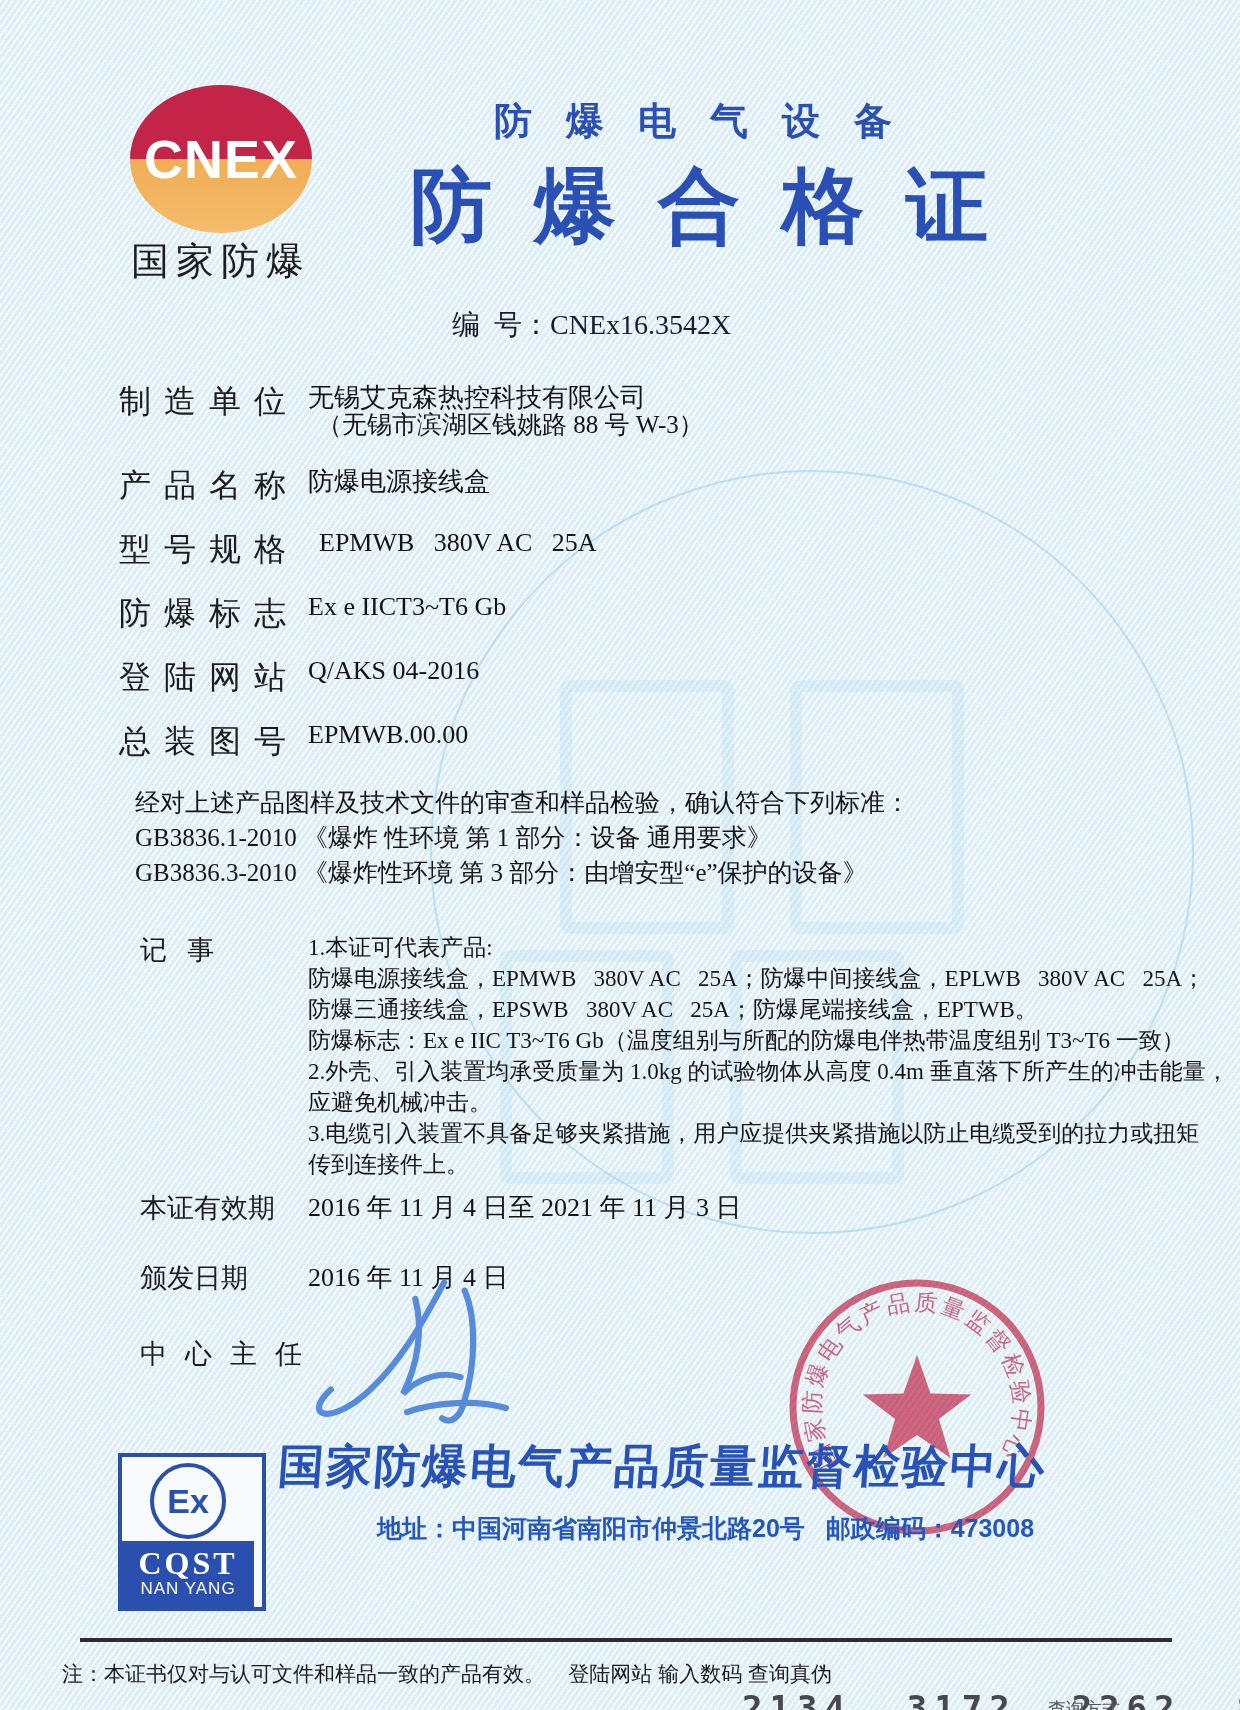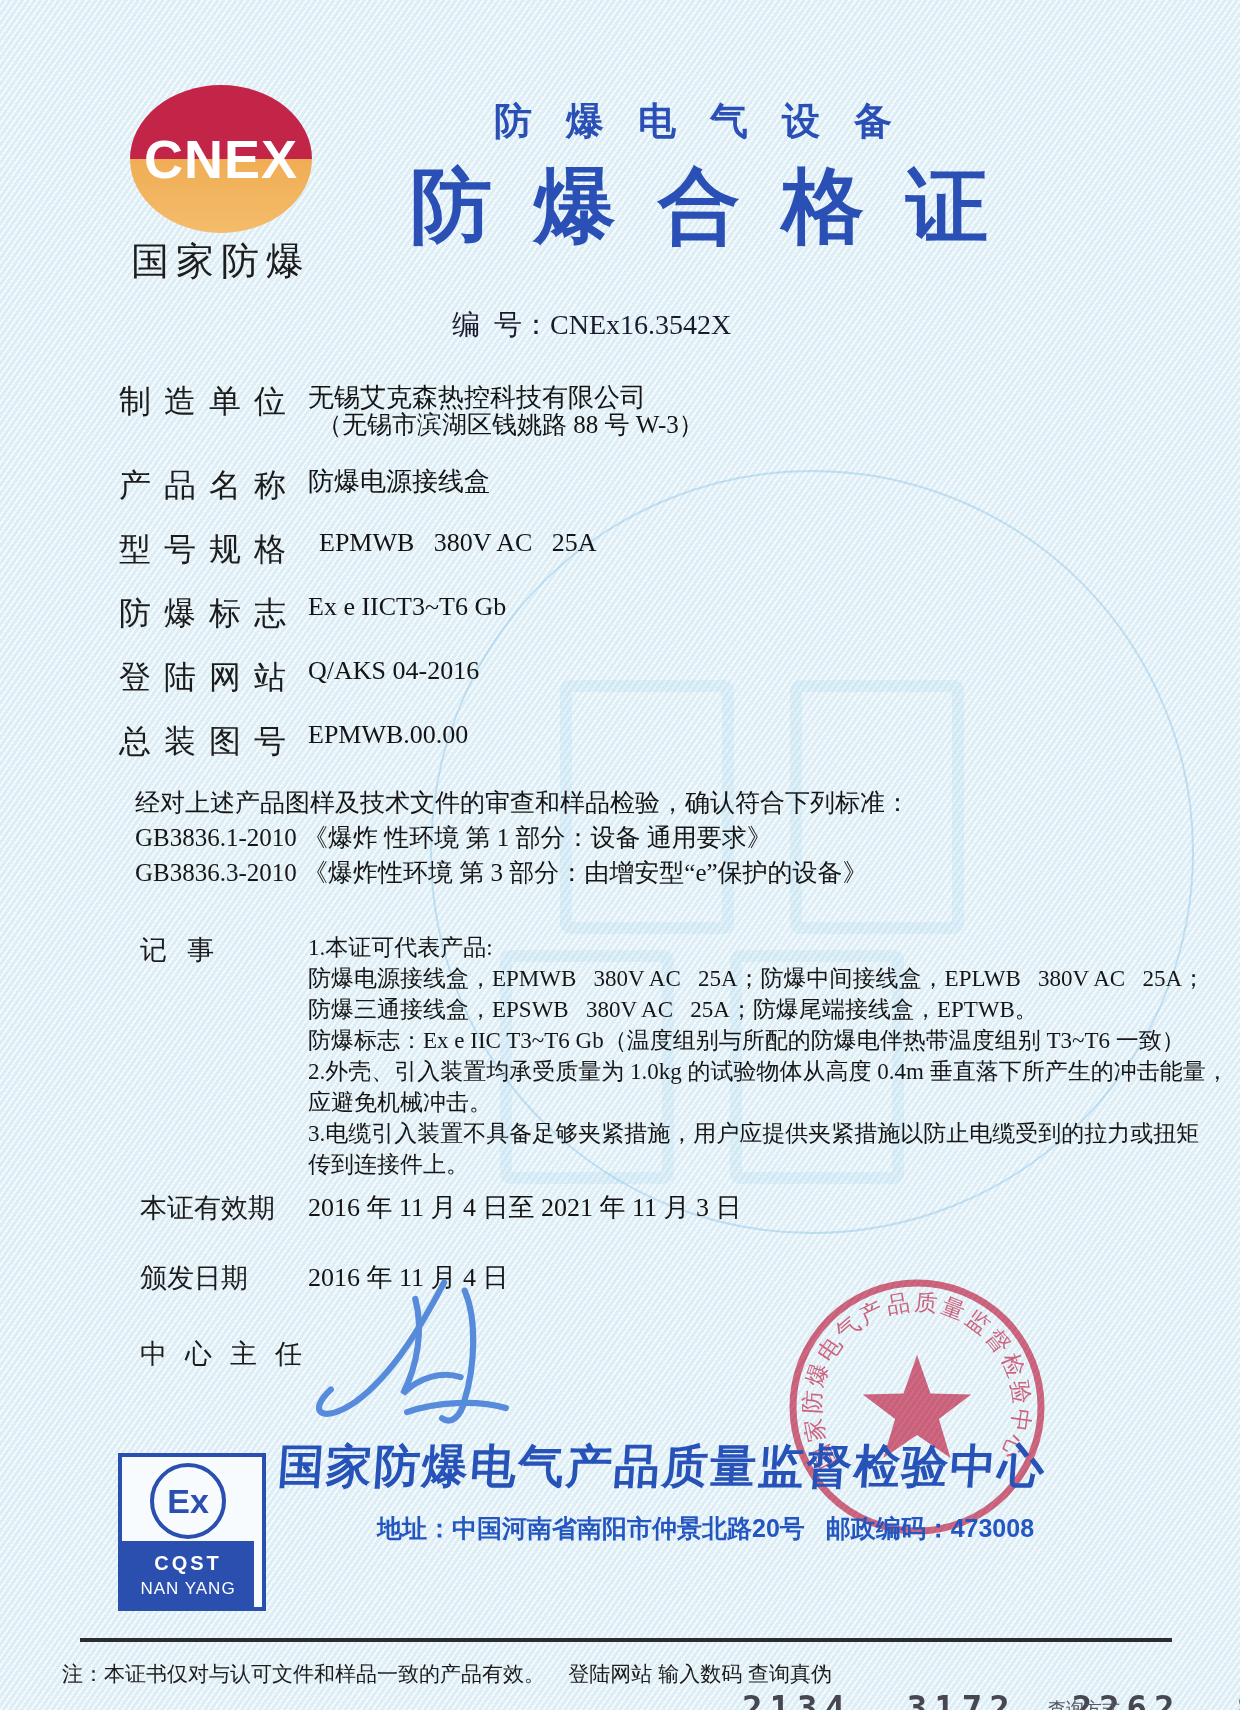--- a/index.html
+++ b/index.html
@@ -45,22 +45,22 @@
   
   .badge{left:118px;top:1437px;width:148px;height:158px;border:4px solid #2b4fae;
     background:#f8fbfd;box-sizing:border-box;margin-top:16px;}
   .badge-circle{position:absolute;left:28px;top:6px;width:68px;height:68px;
     border:4px solid #2b4fae;border-radius:50%;display:flex;align-items:center;justify-content:center;
     background:#f8fbfd;}
   .badge-ex{font-family:"Liberation Sans","DejaVu Sans",sans-serif;font-weight:bold;
     font-size:34px;color:#2b4fae;}
   .badge-bottom{position:absolute;left:0;top:84px;width:132px;height:66px;background:#2b4fae;
     display:flex;flex-direction:column;align-items:center;justify-content:center;}
-  .badge-cqst{font-family:Liberation Sans, sans-serif;font-weight:bold;
-    font-size:20px;letter-spacing:3px;color:#ffffff;line-height:30px;}
+  .badge-cqst{font-family:Liberation Serif, serif;font-weight:bold;
+    font-size:32px;letter-spacing:3px;color:#ffffff;line-height:30px;}
   .badge-ny{font-family:"Liberation Sans","DejaVu Sans",sans-serif;
     font-size:17px;letter-spacing:1px;color:#ffffff;line-height:22px;}
   .org-name{left:278px;top:1436px;width:800px;
     font-family:"Liberation Serif","DejaVu Serif",serif;font-weight:bold;
     font-size:46px;letter-spacing:2px;color:#2753b8;white-space:pre;transform:skewX(-4deg);}
   .org-line{font-family:"Liberation Sans","DejaVu Sans",sans-serif;font-weight:bold;
     font-size:25px;color:#2456c0;white-space:pre;padding-left:32px;}
   
   .rule{left:80px;top:1638px;width:1092px;height:4px;background:#2c2c31;}
   .footnote{left:62px;top:1660px;font-size:21px;color:#1c1c1c;white-space:pre;

